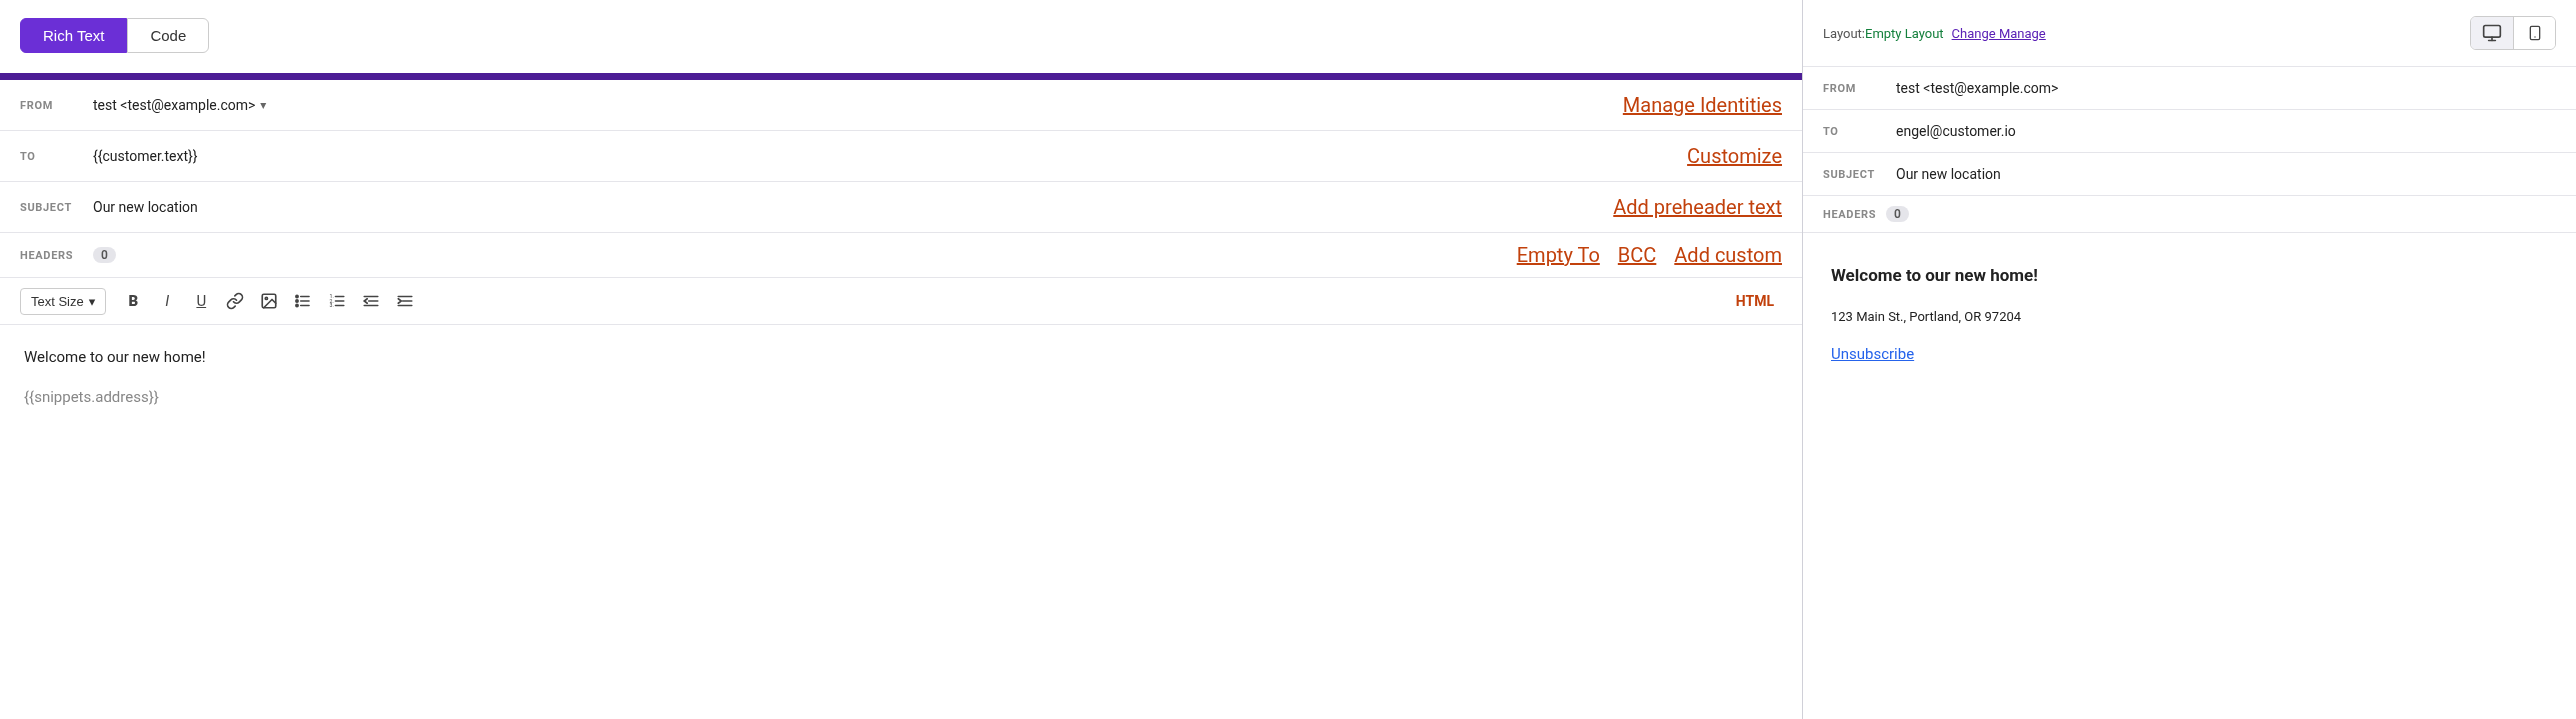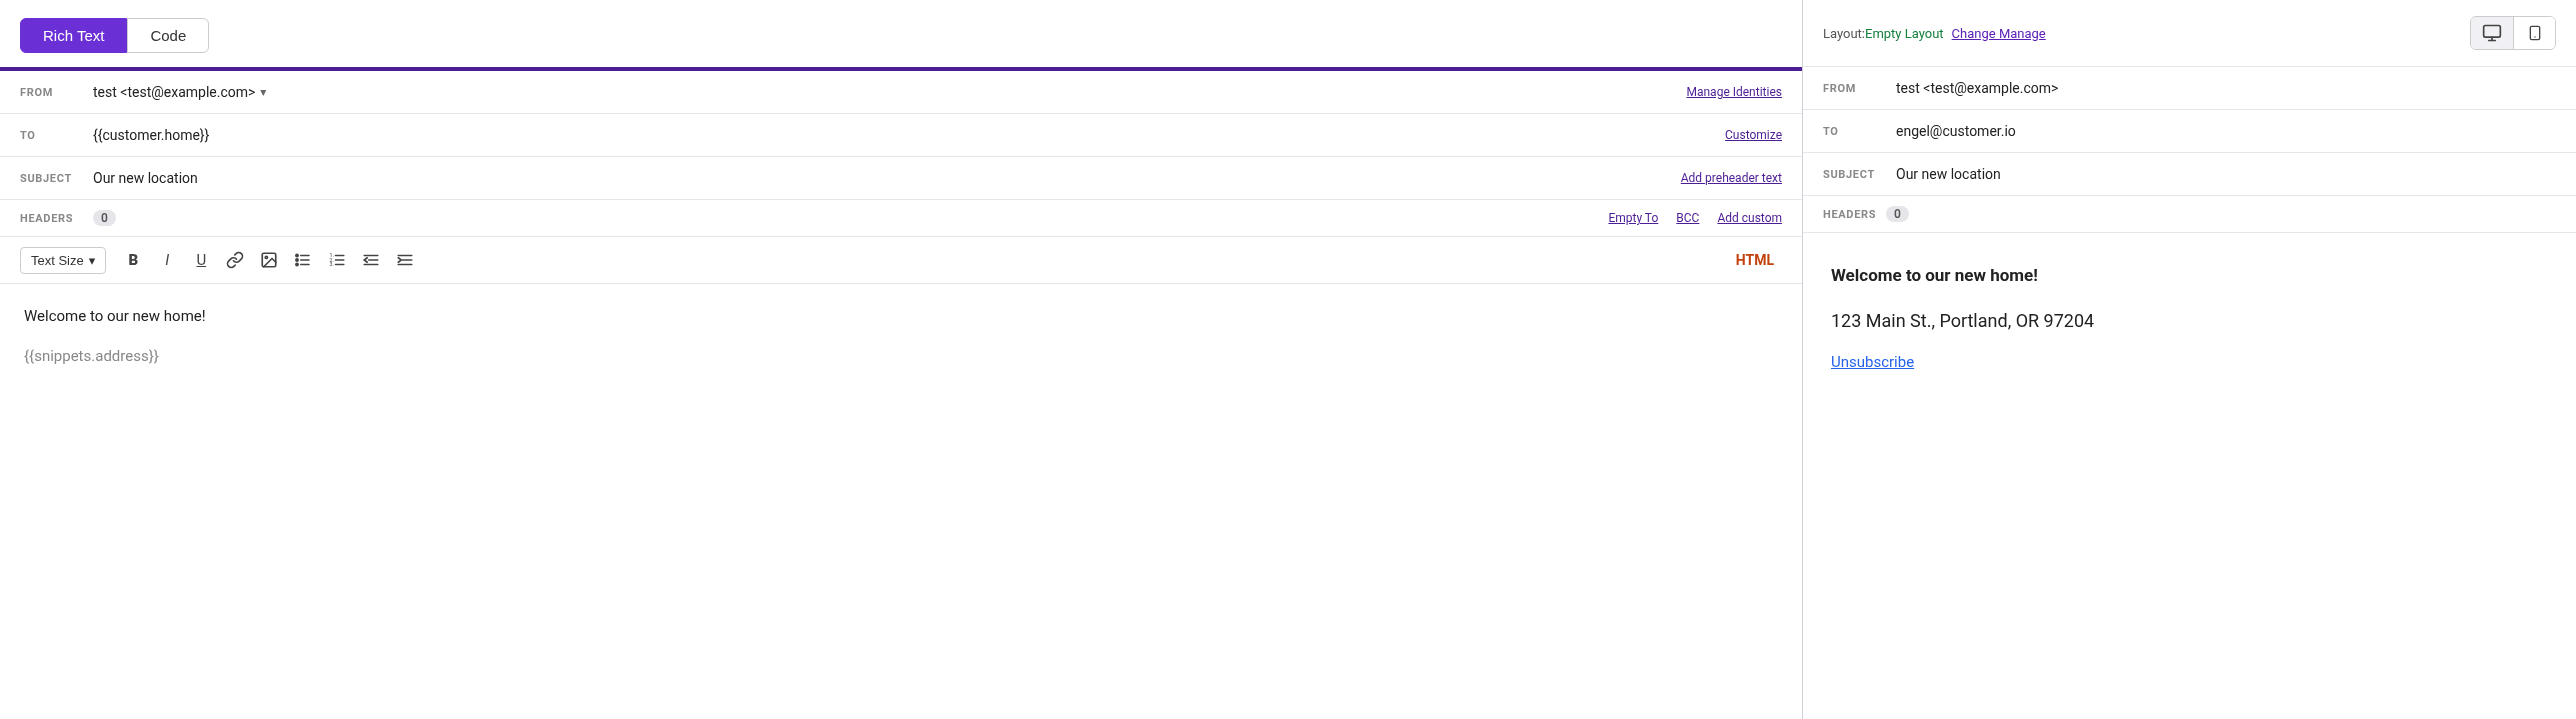--- a/index.html
+++ b/index.html
@@ -19,23 +19,23 @@
     
     .left-panel {
       flex: 1;
       border-right: 1px solid #d0d0d8;
       display: flex;
       flex-direction: column;
     }
     .tab-bar {
       display: flex;
       align-items: center;
-      padding: 18px 20px 14px 20px;
+      padding: 18px 20px 20px 20px;
       gap: 0;
-      border-bottom: 4px solid #4c1d95;
+      border-bottom: 7px solid #4c1d95;
     }
     .tab-btn {
       padding: 8px 22px;
       border: 1.5px solid #ccc;
       background: #fff;
       font-size: 15px;
       cursor: pointer;
       font-weight: 500;
       color: #333;
     }
@@ -73,24 +73,24 @@
       color: #222;
       display: flex;
       align-items: center;
       gap: 5px;
     }
     .field-value .chevron {
       color: #666;
       font-size: 12px;
     }
     .field-link {
-      color: #4c1d95;
+      color: #c2410c;
       text-decoration: underline;
       cursor: pointer;
-      font-size: 12px;
+      font-size: 20px;
       white-space: nowrap;
     }
     .headers-row {
       display: flex;
       align-items: center;
       padding: 10px 20px;
       border-bottom: 1px solid #e5e5ea;
       gap: 10px;
     }
     .headers-badge {
@@ -255,21 +255,21 @@
       color: #222;
       line-height: 1.7;
     }
     .preview-title {
       font-size: 17px;
       font-weight: 700;
       margin-bottom: 16px;
     }
     .preview-address {
       margin-bottom: 14px;
-      font-size: 18px;
+      font-size: 13px;
     }
     .preview-unsubscribe {
       color: #2563eb;
       text-decoration: underline;
       cursor: pointer;
       font-size: 15px;
       margin-top: 40px;
     }
 
     .spacer { flex: 1; }
@@ -290,21 +290,21 @@
       <span class="field-label">FROM</span>
       <span class="field-value">
         <span>test &lt;test@example.com&gt;</span>
         <span class="chevron">▾</span>
       </span>
       <span class="field-link">Manage Identities</span>
     </div>
 
     <div class="field-row">
       <span class="field-label">TO</span>
-      <span class="field-value">{{customer.home}}</span>
+      <span class="field-value">{{customer.text}}</span>
       <span class="field-link">Customize</span>
     </div>
 
     <div class="field-row">
       <span class="field-label">SUBJECT</span>
       <span class="field-value">Our new location</span>
       <span class="field-link">Add preheader text</span>
     </div>
 
     <div class="headers-row">

